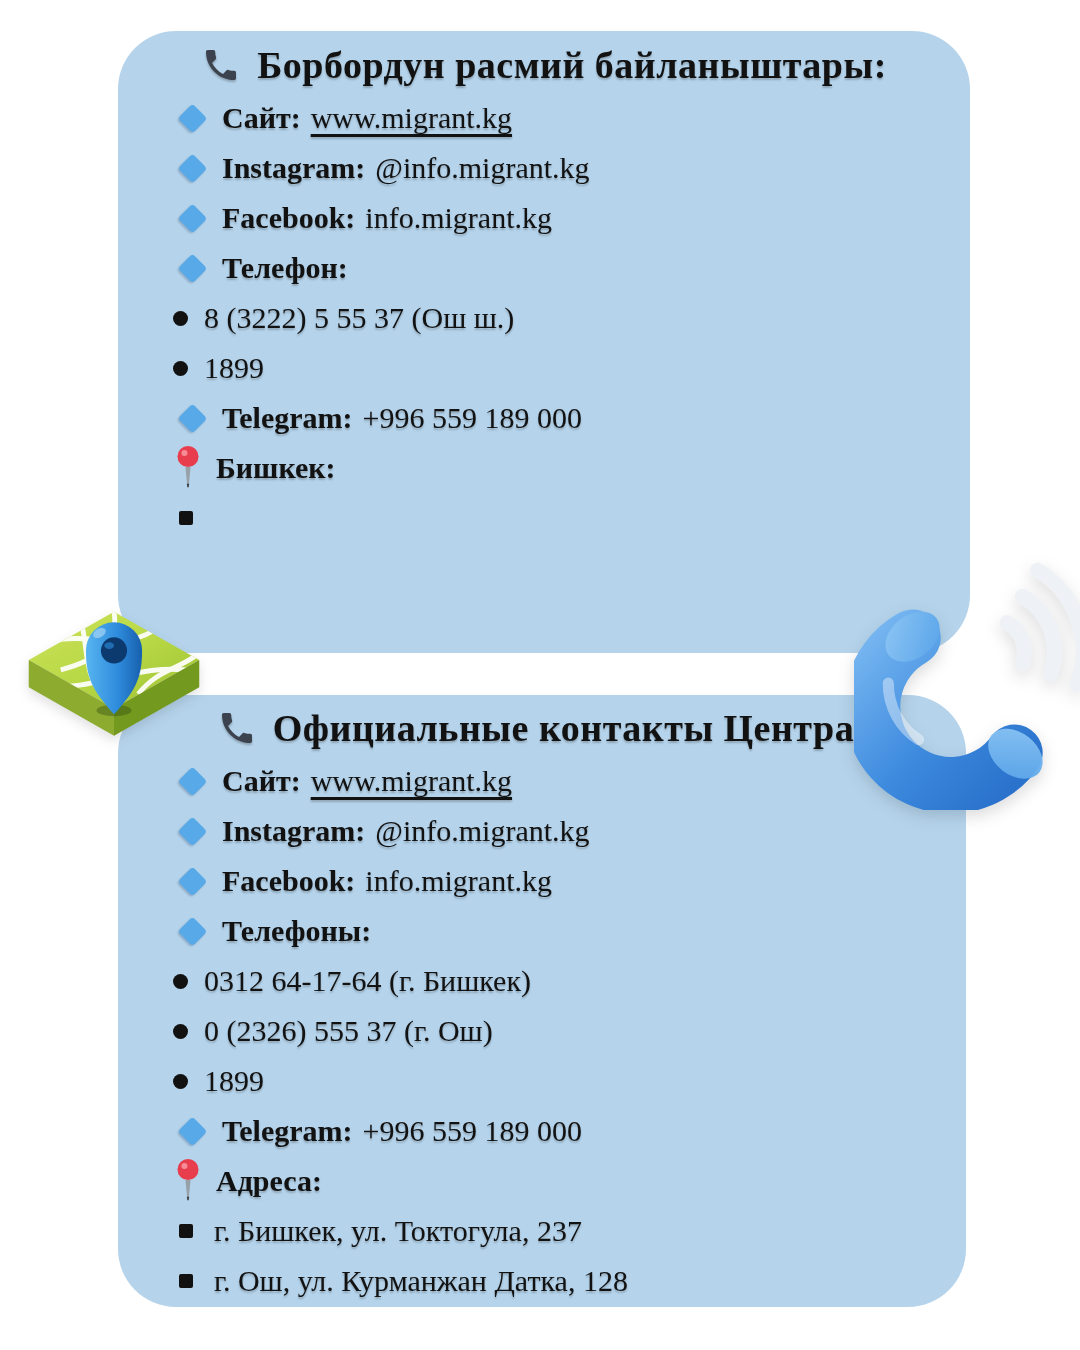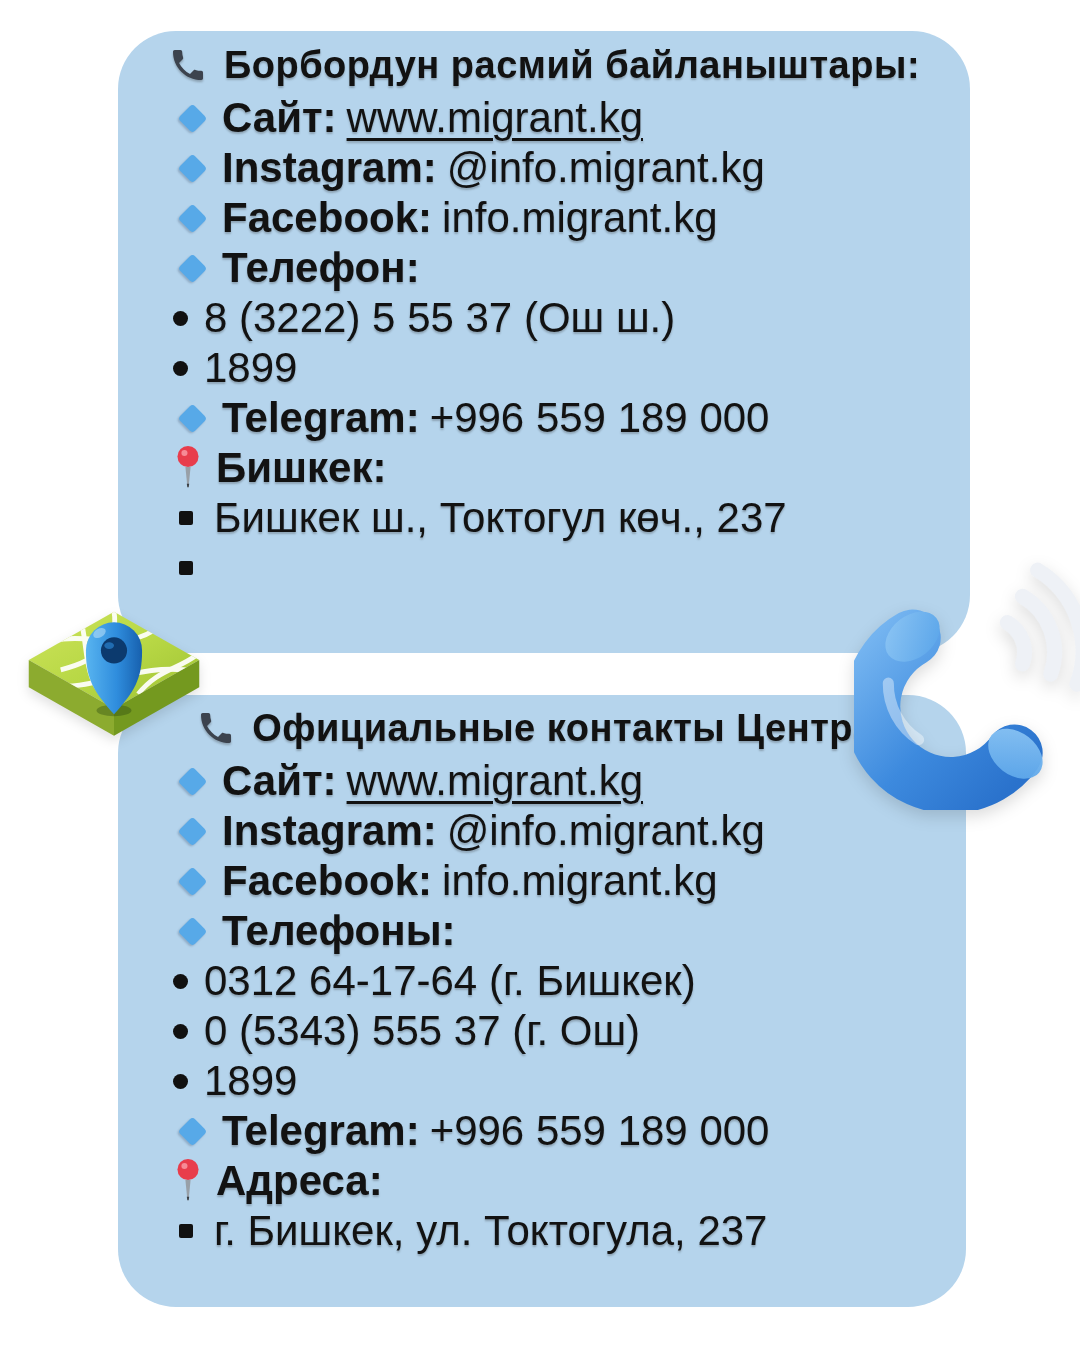--- a/index.html
+++ b/index.html
@@ -1,25 +1,25 @@
 <!DOCTYPE html>
 <html><head>
 <meta charset="utf-8">
 <style>
   html,body{margin:0;padding:0;background:#ffffff;}
   .page{
     position:relative;width:1080px;height:1350px;background:#ffffff;overflow:hidden;
     font-family:"Liberation Sans","DejaVu Sans",sans-serif;color:#121212;
   }
   .card{
-    position:absolute;background:#b5d4ec;border-radius:58px;z-index:1;
+    position:absolute;background:#b5d4ec;border-radius:58px;z-index:1;font-family:Liberation Serif, serif;
   }
   .card-1{left:118px;top:31px;width:852px;height:622px;padding-top:6px;box-sizing:border-box;}
   .card-2{left:118px;top:695px;width:848px;height:612px;padding-top:5px;box-sizing:border-box;}
-  .row{height:50px;display:flex;align-items:center;font-size:42px;line-height:1;
+  .row{height:50px;display:flex;align-items:center;font-size:30px;line-height:1;
        text-shadow:0 2px 2px rgba(40,40,40,0.28);}
   .header-row{height:56px;justify-content:center;gap:16px;font-weight:bold;font-size:38px;}
   .card-title{margin:0;font-size:38px;font-weight:bold;letter-spacing:0.5px;}
   .hdr-phone{width:40px;height:40px;flex:0 0 auto;color:#3c434e;filter:drop-shadow(0 2px 1px rgba(40,40,40,.3));}
   .cell{display:flex;justify-content:center;align-items:center;flex:0 0 auto;}
   .row-diamond .cell{width:32px;margin-left:58px;margin-right:14px;}
   .row-dot     .cell{width:24px;margin-left:50px;margin-right:12px;}
   .row-square  .cell{width:24px;margin-left:56px;margin-right:16px;}
   .row-pin     .cell{width:28px;margin-left:56px;margin-right:14px;}
   .b-diamond{width:21px;height:21px;background:#57a9e8;border-radius:4px;transform:rotate(45deg);
@@ -98,26 +98,20 @@
       <circle cx="13" cy="12" r="11" fill="#e83d4c"></circle>
       <circle cx="9.3" cy="8.3" r="3.2" fill="#f7949e" opacity="0.9"></circle>
     </svg>
           </span>
           <span class="text"><span class="label">Бишкек:</span></span>
         </div>
         <div class="row row-square">
           <span class="cell">
             <span class="b-square"></span>
           </span>
-          <span class="text"><span class="value">Бишкек ш., Токтогул көч., 237</span></span>
-        </div>
-        <div class="row row-square">
-          <span class="cell">
-            <span class="b-square"></span>
-          </span>
         </div>
       </div>
   </section>
 
   <section class="card card-2">
     <div class="row header-row">
       <svg class="hdr-phone" viewBox="0 0 24 24" aria-hidden="true">
         <path fill="currentColor" d="M6.62 10.79c1.44 2.83 3.76 5.14 6.59 6.59l2.2-2.21c.27-.27.67-.36 1.02-.24 1.12.37 2.33.57 3.57.57.55 0 1 .45 1 1V20c0 .55-.45 1-1 1-9.39 0-17-7.61-17-17 0-.55.45-1 1-1h3.5c.55 0 1 .45 1 1 0 1.25.2 2.45.57 3.57.11.35.03.74-.25 1.02l-2.2 2.2z"></path>
       </svg>
       <h2 class="card-title">Официальные контакты Центра:</h2>
@@ -150,21 +144,21 @@
         <div class="row row-dot">
           <span class="cell">
             <span class="b-dot"></span>
           </span>
           <span class="text"><span class="value">0312 64-17-64 (г. Бишкек)</span></span>
         </div>
         <div class="row row-dot">
           <span class="cell">
             <span class="b-dot"></span>
           </span>
-          <span class="text"><span class="value">0 (5343) 555 37 (г. Ош)</span></span>
+          <span class="text"><span class="value">0 (2326) 555 37 (г. Ош)</span></span>
         </div>
         <div class="row row-dot">
           <span class="cell">
             <span class="b-dot"></span>
           </span>
           <span class="text"><span class="value">1899</span></span>
         </div>
         <div class="row row-diamond">
           <span class="cell">
             <span class="b-diamond"></span>
@@ -180,20 +174,26 @@
       <circle cx="9.3" cy="8.3" r="3.2" fill="#f7949e" opacity="0.9"></circle>
     </svg>
           </span>
           <span class="text"><span class="label">Адреса:</span></span>
         </div>
         <div class="row row-square">
           <span class="cell">
             <span class="b-square"></span>
           </span>
           <span class="text"><span class="value">г. Бишкек, ул. Токтогула, 237</span></span>
+        </div>
+        <div class="row row-square">
+          <span class="cell">
+            <span class="b-square"></span>
+          </span>
+          <span class="text"><span class="value">г. Ош, ул. Курманжан Датка, 128</span></span>
         </div>
       </div>
   </section>
 
   <div class="deco deco-map">
     <svg viewBox="0 0 190 178" aria-hidden="true">
       <defs>
         <linearGradient id="mapTop" x1="0" y1="0" x2="1" y2="1">
           <stop offset="0" stop-color="#cde35b"></stop>
           <stop offset="0.5" stop-color="#b8d845"></stop>

